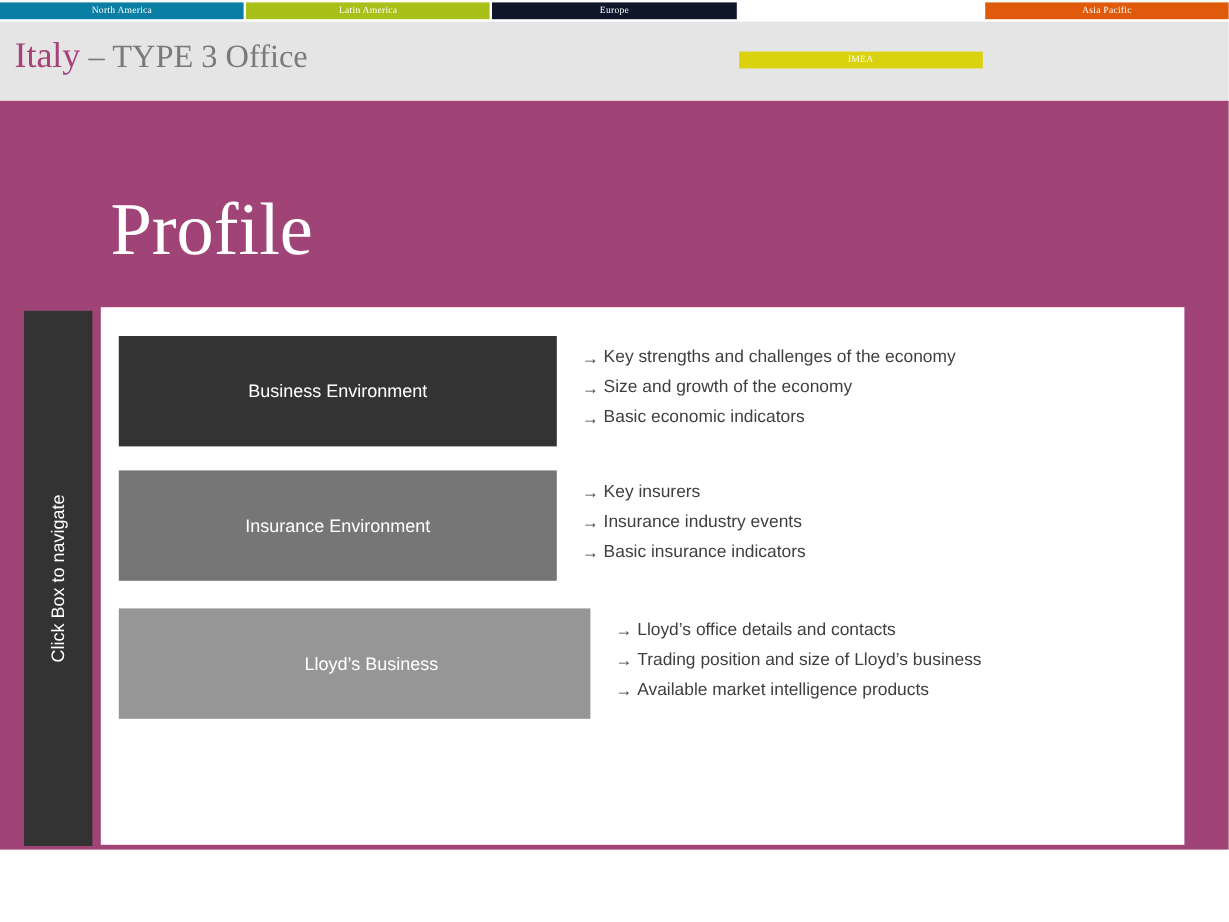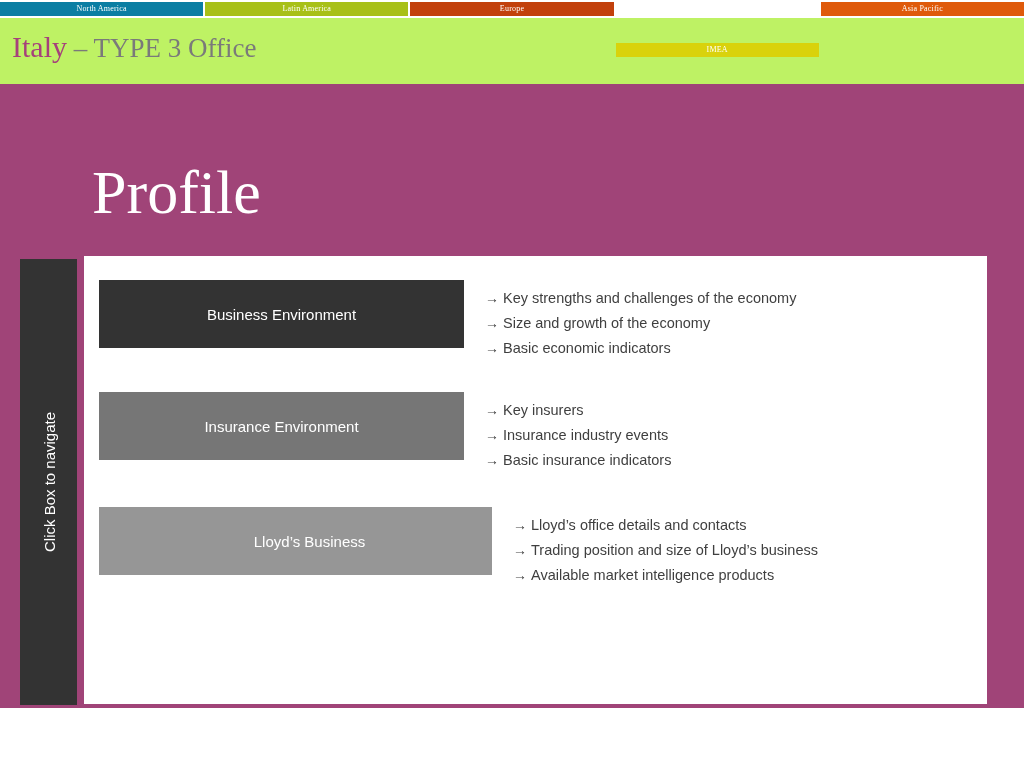--- a/index.html
+++ b/index.html
@@ -33,21 +33,21 @@
     font-size: 8px;
     font-family: Liberation Serif, serif;
     letter-spacing: 0.2px;
     white-space: nowrap;
     overflow: hidden;
   }
 
   
   .title-row {
     height: 66px;
-    background: #bef264;
+    background: #e5e5e5;
     padding: 12px 0 0 12px;
     box-sizing: border-box;
   }
   .title-country {
     font-family: "Liberation Serif", serif;
     font-size: 30px;
     color: #a6417b;
     vertical-align: baseline;
   }
   .title-rest {
@@ -115,21 +115,21 @@
     height: 96px;
     display: flex;
     align-items: flex-start;
   }
   .section-row.r0 { top: 24px; }
   .section-row.r1 { top: 136px; }
   .section-row.r2 { top: 251px; }
 
   .section-box {
     width: 365px;
-    height: 68px;
+    height: 92px;
     display: flex;
     align-items: center;
     justify-content: center;
     color: #ffffff;
     font-size: 15px;
     font-family: "Liberation Sans", sans-serif;
     flex: 0 0 auto;
     cursor: pointer;
   }
 
@@ -160,21 +160,21 @@
 </head>
 <body>
 
 <div class="region-bar">
   <div class="region-tab" style="background: rgb(11, 126, 163);">
     <span>North America</span>
   </div>
   <div class="region-tab" style="background: rgb(168, 192, 24);">
     <span>Latin America</span>
   </div>
-  <div class="region-tab" style="background: #c2410c;">
+  <div class="region-tab" style="background: #0f172a;">
     <span>Europe</span>
   </div>
   <div class="region-tab" style="background: rgb(217, 210, 12); margin-top: 41px;">
     <span>IMEA</span>
   </div>
   <div class="region-tab" style="background: rgb(223, 90, 11);">
     <span>Asia Pacific</span>
   </div>
 </div>
 

